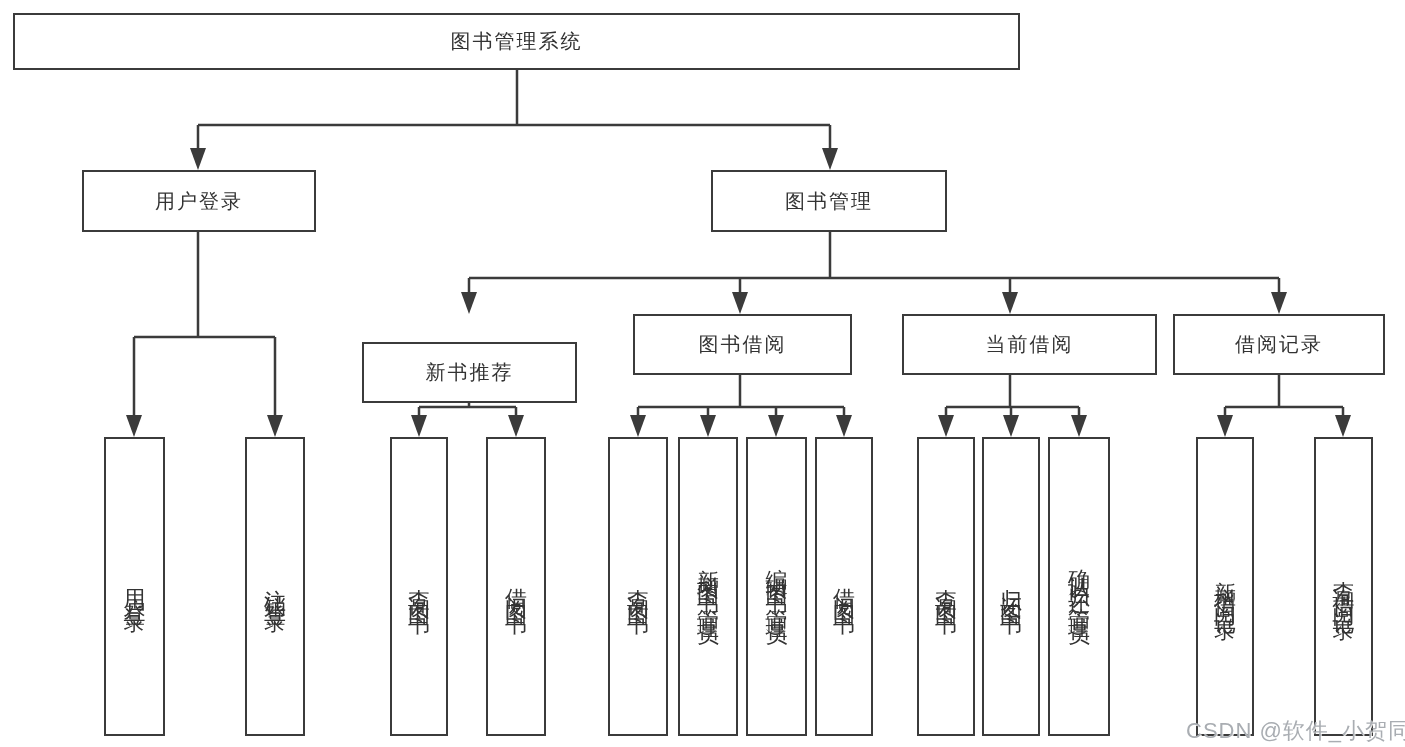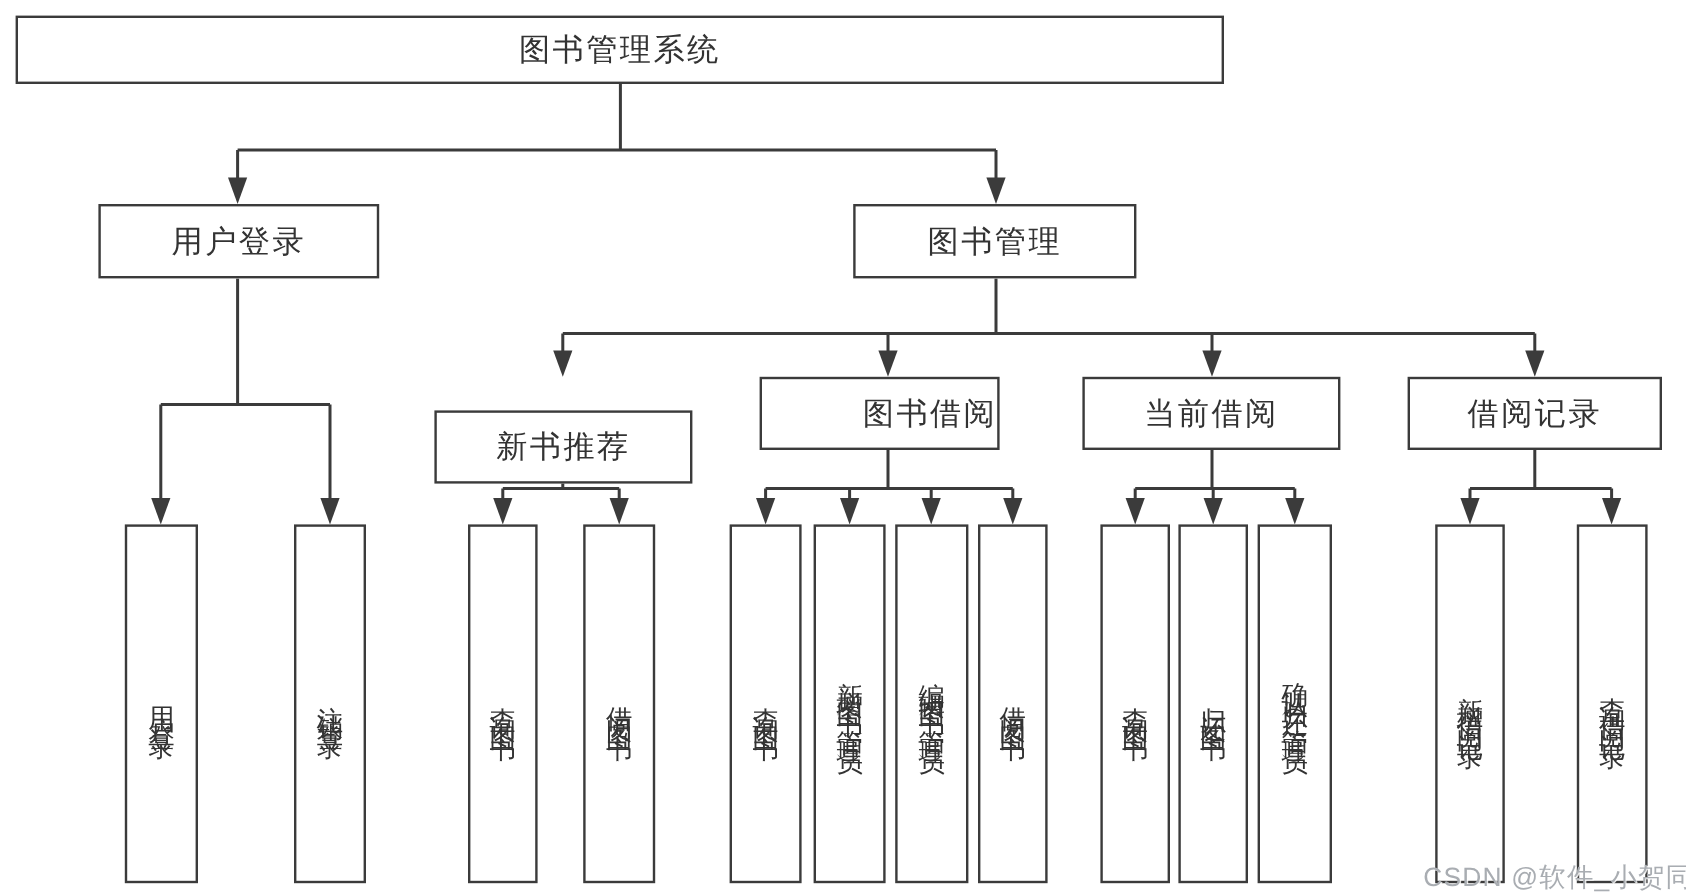--- a/index.html
+++ b/index.html
@@ -17,21 +17,21 @@
     box-sizing: border-box;
     border: 2.5px solid #3b3b3b;
     background: #ffffff;
     display: flex;
     align-items: center;
     justify-content: center;
     color: #333333;
     z-index: 2;
   }
   .hbox span {
-    font-size: 26px;
+    font-size: 20px;
     letter-spacing: 2px;
     white-space: nowrap;
   }
   .vbox span {
     writing-mode: vertical-rl;
     text-orientation: mixed;
     font-size: 22px;
     line-height: 1;
     letter-spacing: 8px;
   }
@@ -88,24 +88,24 @@
   <div class="box hbox" style="left:82px;top:170px;width:234px;height:62px;">
     <span>用户登录</span>
   </div>
   <div class="box hbox" style="left:711px;top:170px;width:236px;height:62px;">
     <span>图书管理</span>
   </div>
 
   <div class="box hbox" style="left:362px;top:314px;width:215px;height:61px;margin-top:28px;">
     <span>新书推荐</span>
   </div>
-  <div class="box hbox" style="left:633px;top:314px;width:200px;height:61px;justify-content:flex-end;">
+  <div class="box hbox" style="left:633px;top:314px;width:219px;height:61px;">
     <span>图书借阅</span>
   </div>
-  <div class="box hbox" style="left:902px;top:314px;width:215px;height:61px;">
+  <div class="box hbox" style="left:902px;top:314px;width:255px;height:61px;">
     <span>当前借阅</span>
   </div>
   <div class="box hbox" style="left:1173px;top:314px;width:212px;height:61px;">
     <span>借阅记录</span>
   </div>
 
   <div class="box vbox" style="left:104px;top:437px;width:61px;height:299px;">
     <span>用户登录</span>
   </div>
   <div class="box vbox" style="left:245px;top:437px;width:60px;height:299px;">

